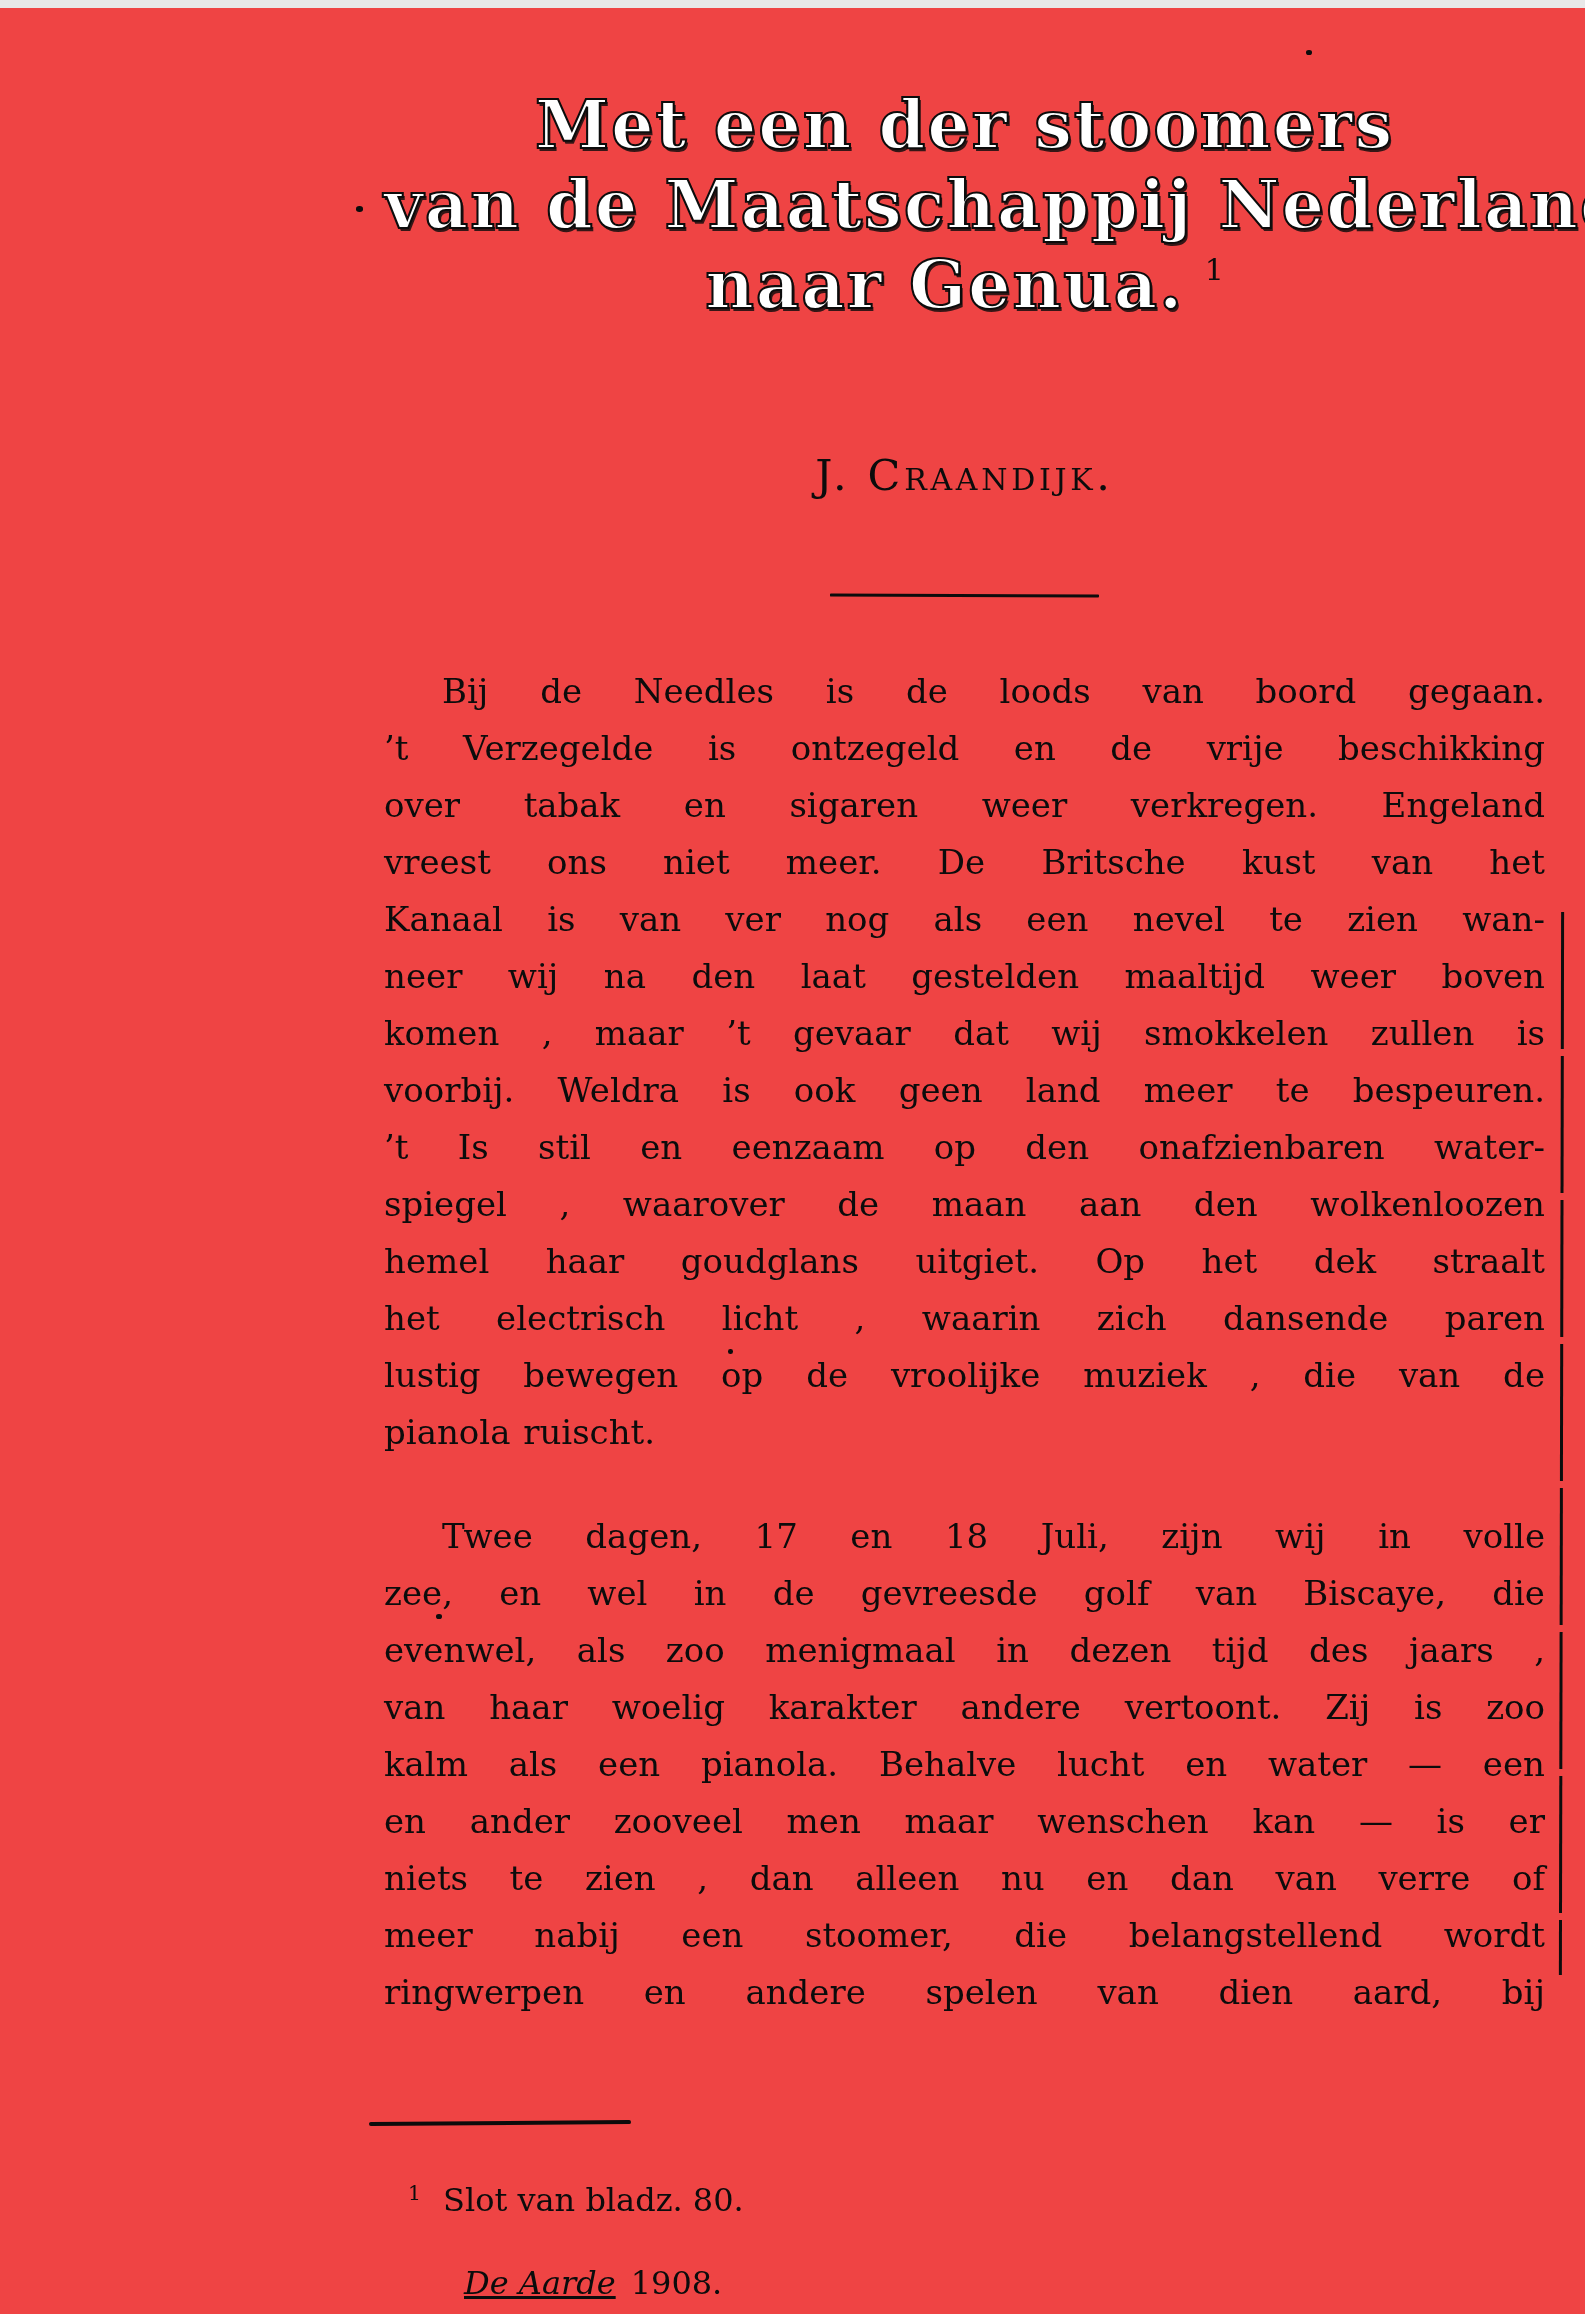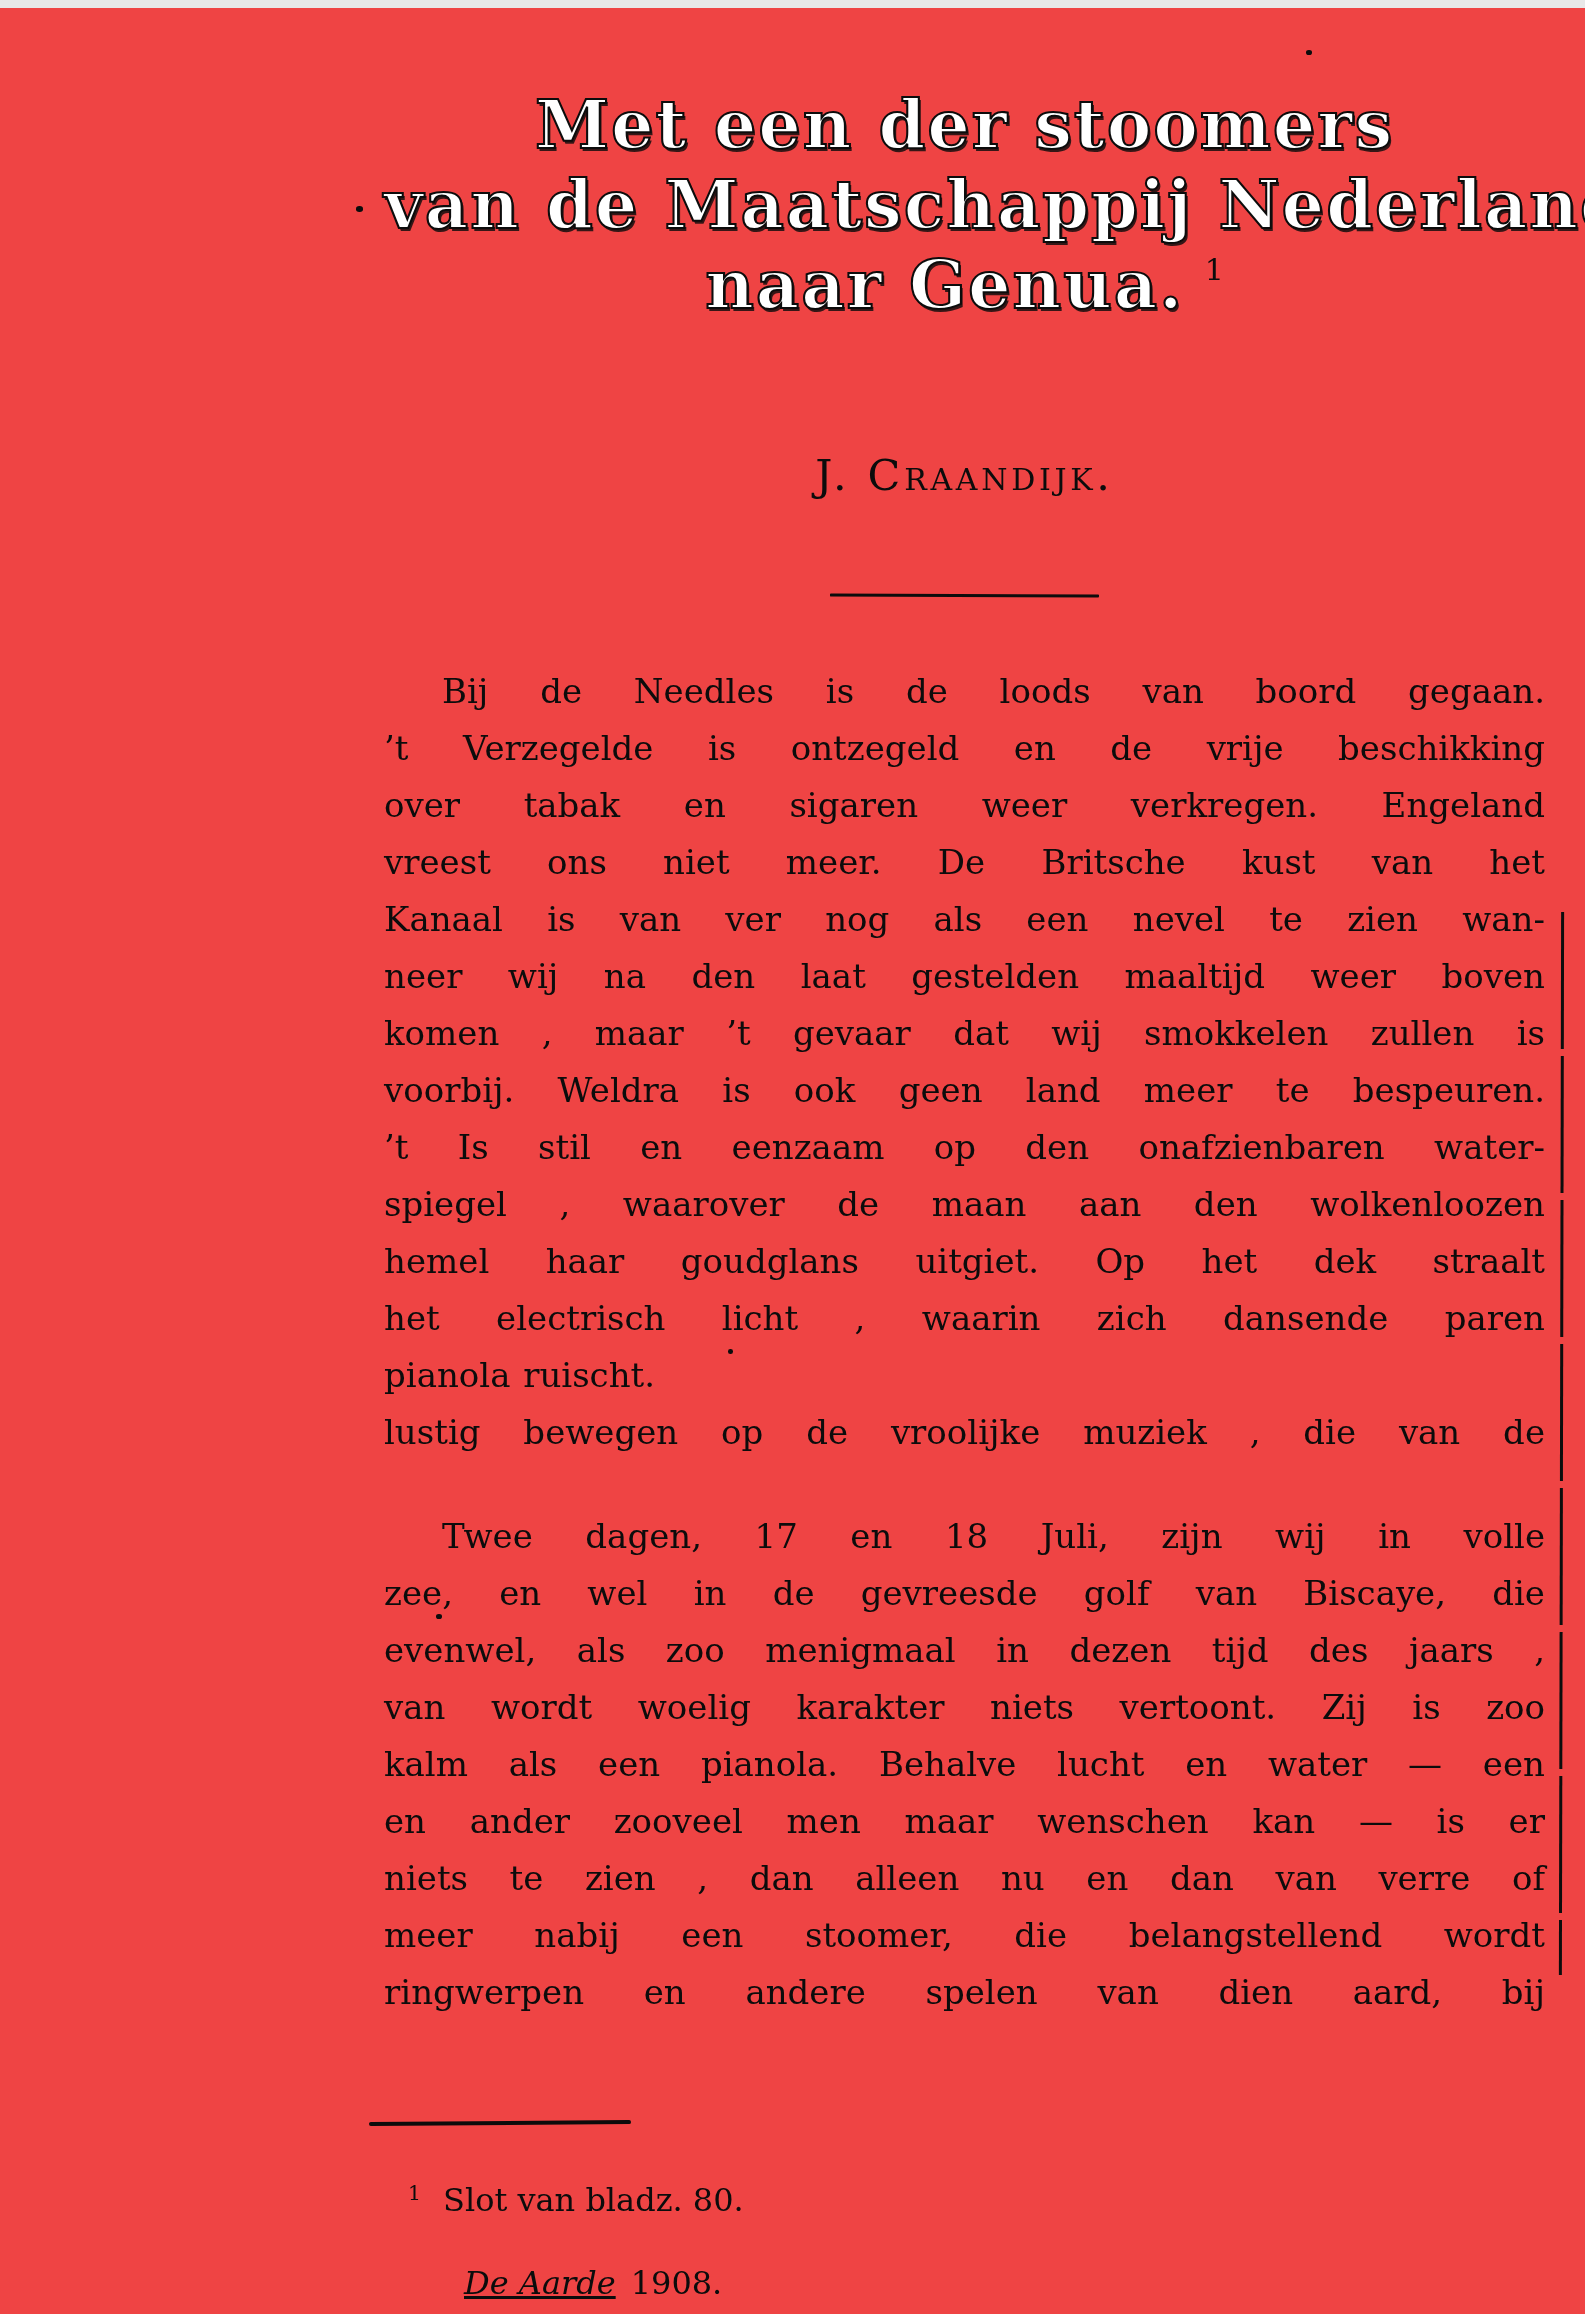--- a/index.html
+++ b/index.html
@@ -124,28 +124,28 @@
       <div class="bline">over tabak en sigaren weer verkregen. Engeland</div>
       <div class="bline">vreest ons niet meer. De Britsche kust van het</div>
       <div class="bline">Kanaal is van ver nog als een nevel te zien wan-</div>
       <div class="bline">neer wij na den laat gestelden maaltijd weer boven</div>
       <div class="bline">komen , maar ’t gevaar dat wij smokkelen zullen is</div>
       <div class="bline">voorbij. Weldra is ook geen land meer te bespeuren.</div>
       <div class="bline">’t Is stil en eenzaam op den onafzienbaren water-</div>
       <div class="bline">spiegel , waarover de maan aan den wolkenloozen</div>
       <div class="bline">hemel haar goudglans uitgiet. Op het dek straalt</div>
       <div class="bline">het electrisch licht , waarin zich dansende paren</div>
+      <div class="bline">lustig bewegen op de vroolijke muziek , die van de</div>
       <div class="bline end">pianola ruischt.</div>
-      <div class="bline">lustig bewegen op de vroolijke muziek , die van de</div>
     </div>
     <div class="para2">
       <div class="bline first">Twee dagen, 17 en 18 Juli, zijn wij in volle</div>
       <div class="bline">zee, en wel in de gevreesde golf van Biscaye, die</div>
       <div class="bline">evenwel, als zoo menigmaal in dezen tijd des jaars ,</div>
-      <div class="bline">van wordt woelig karakter niets vertoont. Zij is zoo</div>
+      <div class="bline">van haar woelig karakter andere vertoont. Zij is zoo</div>
       <div class="bline">kalm als een pianola. Behalve lucht en water — een</div>
       <div class="bline">en ander zooveel men maar wenschen kan — is er</div>
       <div class="bline">niets te zien , dan alleen nu en dan van verre of</div>
       <div class="bline">meer nabij een stoomer, die belangstellend wordt</div>
       <div class="bline">ringwerpen en andere spelen van dien aard, bij</div>
     </div>
   </div>
 
   <div class="footnote-rule"></div>
   <div class="footnote">

